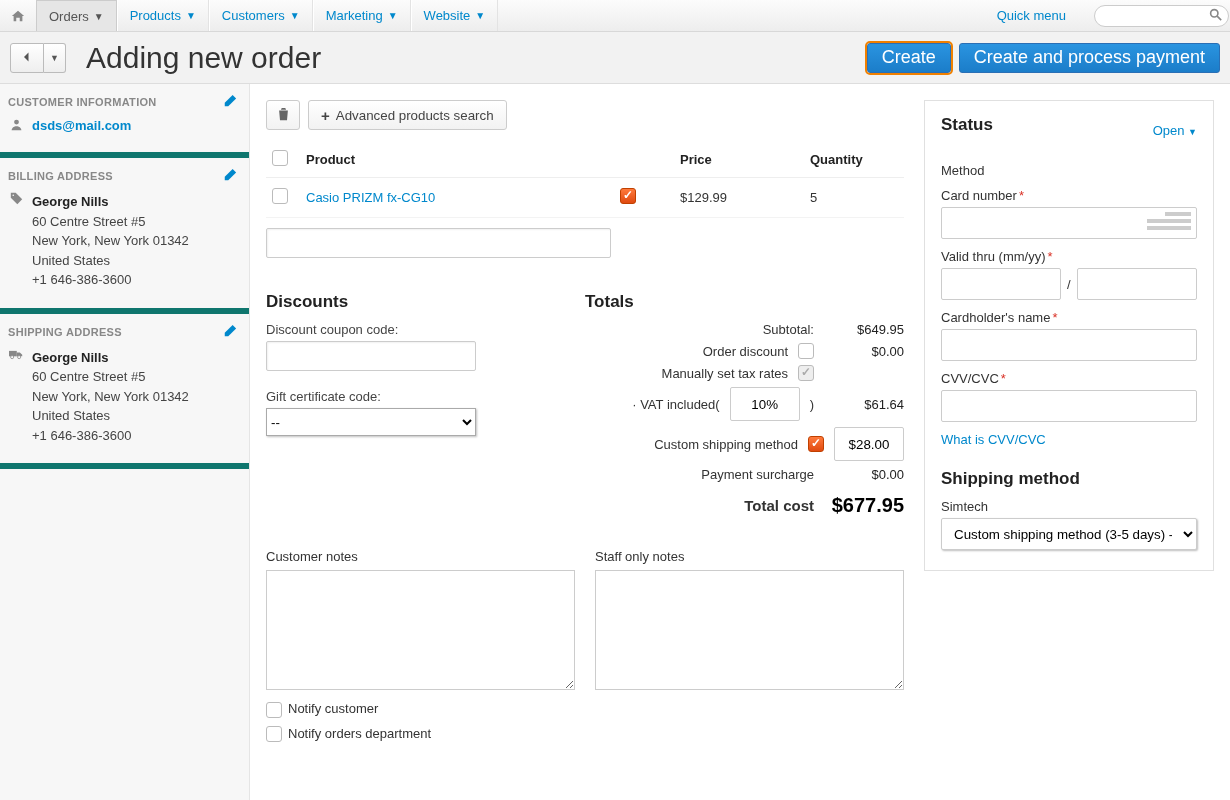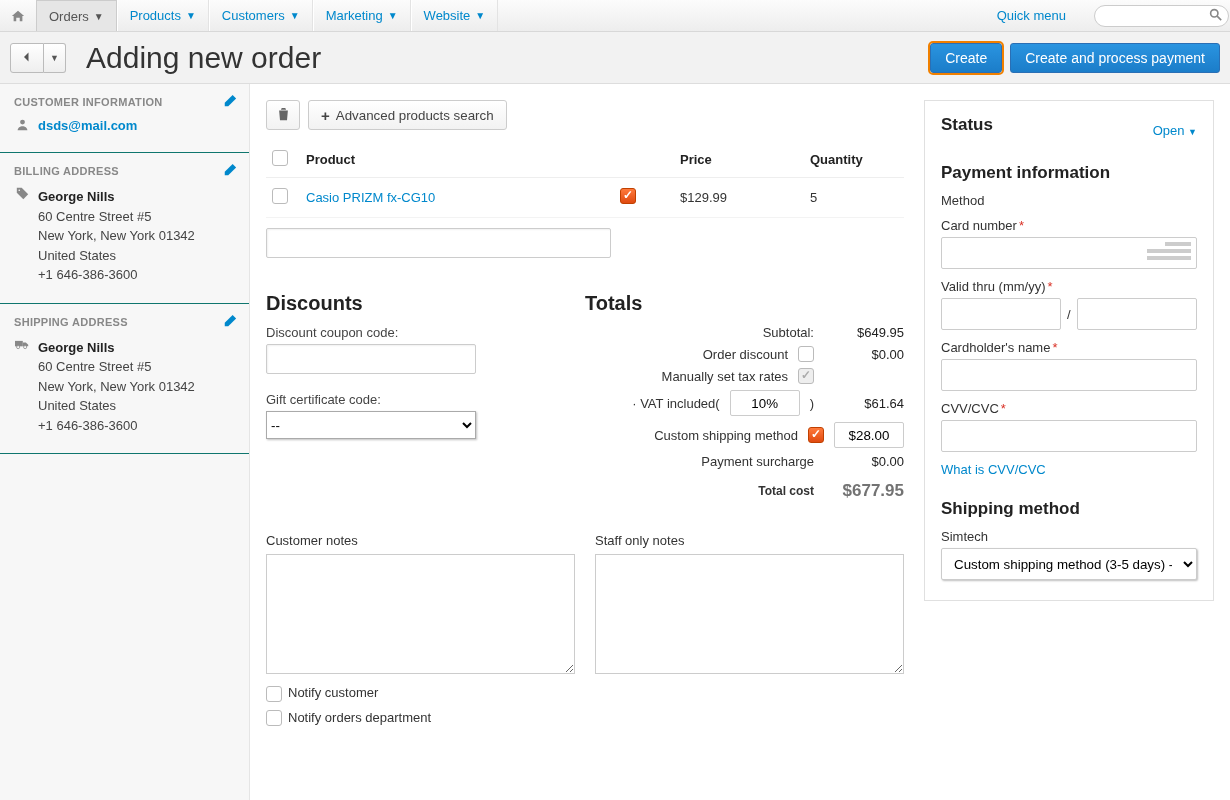--- a/index.html
+++ b/index.html
@@ -18,27 +18,27 @@
   .topnav .search input { height:22px; border:1px solid #ccc; border-radius:11px; padding:0 24px 0 10px; width:135px; }
   .topnav .search .sicon { margin-left:-20px; color:#888; }
 
   
   .titlebar { height:52px; background:#f2f2f2; border-bottom:1px solid #ddd; display:flex; align-items:center; padding:0 10px; }
   .backgrp { display:flex; margin-right:20px; }
   .backgrp button { height:30px; background:linear-gradient(#fff,#eee); border:1px solid #bbb; cursor:pointer; }
   .backgrp .back { width:34px; border-radius:3px 0 0 3px; font-size:15px; color:#555;}
   .backgrp .dd { width:22px; border-left:none; border-radius:0 3px 3px 0; font-size:9px; color:#555;}
   .titlebar h1 { font-size:30px; font-weight:normal; color:#333; flex:1; }
-  .btn { display:inline-flex; align-items:center; padding:0 14px; height:30px; border-radius:3px; font-size:14px; cursor:pointer; border:1px solid #2a6fb5; background:linear-gradient(#2a94e0,#1b7dc9); color:#fff; margin-left:8px; }
+  .btn { display:inline-flex; align-items:center; padding:0 14px; height:30px; border-radius:3px; font-size:18px; cursor:pointer; border:1px solid #2a6fb5; background:linear-gradient(#2a94e0,#1b7dc9); color:#fff; margin-left:8px; }
   .btn.highlight { outline:2px solid #f08000; outline-offset:0; }
   
   
   .layout { display:flex; }
   .sidebar { width:250px; background:#f7f7f7; border-right:1px solid #e5e5e5; min-height:768px; }
-  .sblock { border-bottom:1px solid #0f766e; padding:12px 14px 16px; position:relative; }
+  .sblock { border-bottom:6px solid #0f766e; padding:12px 8px 16px; position:relative; }
   .sblock .shead { color:#888; font-size:11px; font-weight:bold; letter-spacing:.3px; margin-bottom:10px; }
   .sblock .edit { position:absolute; right:12px; top:10px; color:#0088cc; cursor:pointer; font-size:14px;}
   .sblock .row { display:flex; align-items:flex-start; gap:8px; margin-bottom:2px; }
   .sblock .icn { color:#888; width:16px; text-align:center; }
   .sblock .lines div { line-height:1.5; color:#444; }
   .sblock .lines .name { font-weight:bold; color:#222; }
   .sblock .email { color:#0088cc; font-weight:bold; }
 
   .main { flex:1; display:flex; padding:16px; gap:20px; align-items:flex-start; }
   .center { flex:1; }
@@ -56,36 +56,36 @@
   .chk { width:16px; height:16px; border:1px solid #bbb; border-radius:3px; display:inline-block; cursor:pointer; background:#fff;}
   .chk.on { background:linear-gradient(#ff7a3c,#e04a10); border-color:#c04000; position:relative;}
   .chk.on::after { content:"✓"; color:#fff; font-size:12px; position:absolute; left:2px; top:-1px; font-weight:bold;}
   .chk.grey { background:#eee; position:relative;}
   .chk.grey::after { content:"✓"; color:#aaa; font-size:12px; position:absolute; left:2px; top:-1px; font-weight:bold;}
   .txtinput { height:30px; border:1px solid #ccc; border-radius:2px; padding:0 8px; box-shadow: inset 1px 1px 2px rgba(0,0,0,.06); }
   .widefield { width:345px; margin-top:10px; }
   .note-chk .chk { vertical-align:middle; margin-right:6px;}
   .note-chk { margin-top:8px; color:#333;}
 
-  h3.sec { font-size:20px; font-weight:bold; color:#222; margin:34px 0 10px; }
+  h3.sec { font-size:17px; font-weight:bold; color:#222; margin:34px 0 10px; }
   .twocol-top { display:flex; justify-content:space-between; align-items:flex-start; }
   .discounts { width:48%; }
   .discounts label { display:block; color:#444; margin:6px 0 4px; }
   .discounts .txtinput, .discounts select { width:210px; }
   select { height:28px; border:1px solid #aaa; background:#fff; }
   .shadowbox { box-shadow: 1px 1px 2px rgba(0,0,0,.25); }
 
   .totals { width:50%; }
   .totals h3 { text-align:right; }
   .trow { display:flex; justify-content:flex-end; align-items:center; gap:10px; margin:6px 0; }
   .trow .lbl { text-align:right; flex:1; color:#333; }
   .trow .val { width:80px; text-align:right; color:#222; }
-  .trow input.small { width:70px; height:26px; text-align:center; border:1px solid #ccc; border-radius:2px;}
-  .totalcost .lbl { font-weight:bold; font-size:12px;}
-  .totalcost .val { font-weight:bold; font-size:17px; color:#737373; }
+  .trow input.small { width:70px; height:34px; text-align:center; border:1px solid #ccc; border-radius:2px;}
+  .totalcost .lbl { font-weight:bold; font-size:15px;}
+  .totalcost .val { font-weight:bold; font-size:20px; color:#000000; }
 
   .notes { display:flex; gap:20px; margin-top:26px; }
   .notes .ncol { flex:1; }
   .notes label { display:block; margin-bottom:6px; color:#333; }
   .notes textarea { width:100%; height:120px; border:1px solid #ccc; resize:both; padding:6px;}
 
   
   .right h3 { font-size:17px; font-weight:bold; color:#222; margin-bottom:10px; }
   .statusrow { display:flex; justify-content:space-between; align-items:center; margin-bottom:18px;}
   .statusrow .open { color:#0088cc; cursor:pointer; }
@@ -334,21 +334,20 @@
         <span class="chk"></span><span>Notify orders department</span>
       </div>
     </div>
 
     <div class="right">
       <div class="statusrow">
         <h3>Status</h3>
         <span class="open"><span>Open</span> <span style="font-size:9px;">▼</span></span>
       </div>
 
-      <h3>Payment information</h3>
       <label class="flab">Method</label>
 
       <label class="flab req">Card number</label>
       <div class="cardwrap">
         <input type="text" style="">
         <div class="cardicon">
           <div class="bar short"></div>
             <div class="bar"></div>
             <div class="bar"></div>
         </div>

